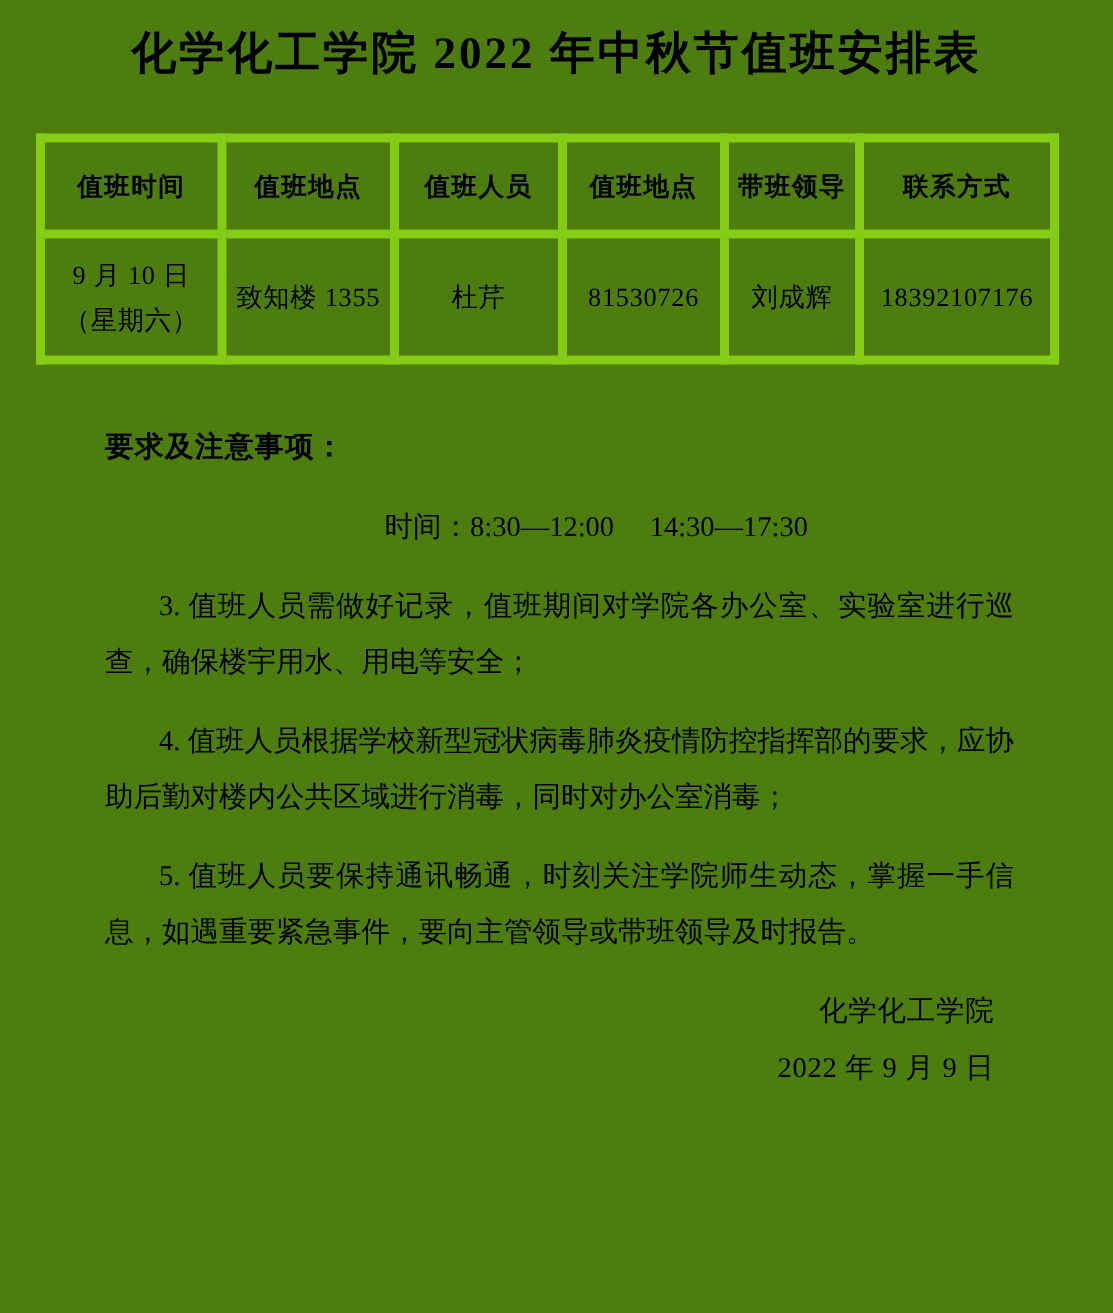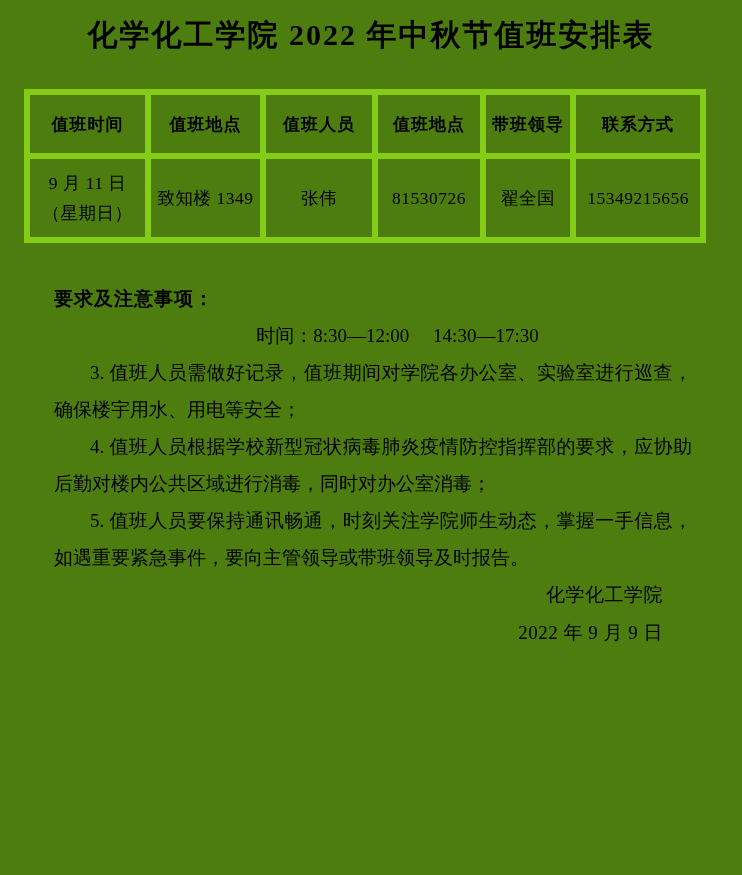--- a/index.html
+++ b/index.html
@@ -49,21 +49,21 @@
     font-family: "Liberation Serif", "DejaVu Serif", serif;
   }
   .cell-lines span { display: block; line-height: 30px; }
   .notes {
     margin: 37px 50px 0 54px;
     font-size: 19px;
     line-height: 37px;
     text-align: justify;
     text-justify: inter-character;
   }
-  .notes p { margin: 0; }
+  .notes p { margin: 16px; }
   .notes-heading {
     font-weight: bold;
     letter-spacing: 1px;
     text-align: left;
   }
   .note-item { text-indent: 36px; }
   .note-sub { text-indent: 49px; text-align: center; white-space: pre-wrap; }
   .signature {
     margin: 0 79px 0 0;
     text-align: right;
@@ -94,28 +94,28 @@
         <th>值班地点</th>
         <th>值班人员</th>
         <th>值班地点</th>
         <th>带班领导</th>
         <th>联系方式</th>
       </tr>
     </thead>
     <tbody>
       <tr>
         <td class="cell-lines">
-          <span>9 月 11 日</span>
-          <span>（星期日）</span>
+          <span>9 月 10 日</span>
+          <span>（星期六）</span>
         </td>
-        <td>致知楼 1349</td>
-        <td>张伟</td>
+        <td>致知楼 1355</td>
+        <td>杜芹</td>
         <td>81530726</td>
-        <td>翟全国</td>
-        <td>15349215656</td>
+        <td>刘成辉</td>
+        <td>18392107176</td>
       </tr>
     </tbody>
   </table>
 
   <div class="notes">
     <p class="notes-heading">要求及注意事项：</p>
     <p class="note-sub">时间：8:30—12:00　 14:30—17:30</p>
     <p class="note-item">3. 值班人员需做好记录，值班期间对学院各办公室、实验室进行巡查，确保楼宇用水、用电等安全；</p>
     <p class="note-item">4. 值班人员根据学校新型冠状病毒肺炎疫情防控指挥部的要求，应协助后勤对楼内公共区域进行消毒，同时对办公室消毒；</p>
     <p class="note-item">5. 值班人员要保持通讯畅通，时刻关注学院师生动态，掌握一手信息，如遇重要紧急事件，要向主管领导或带班领导及时报告。</p>

